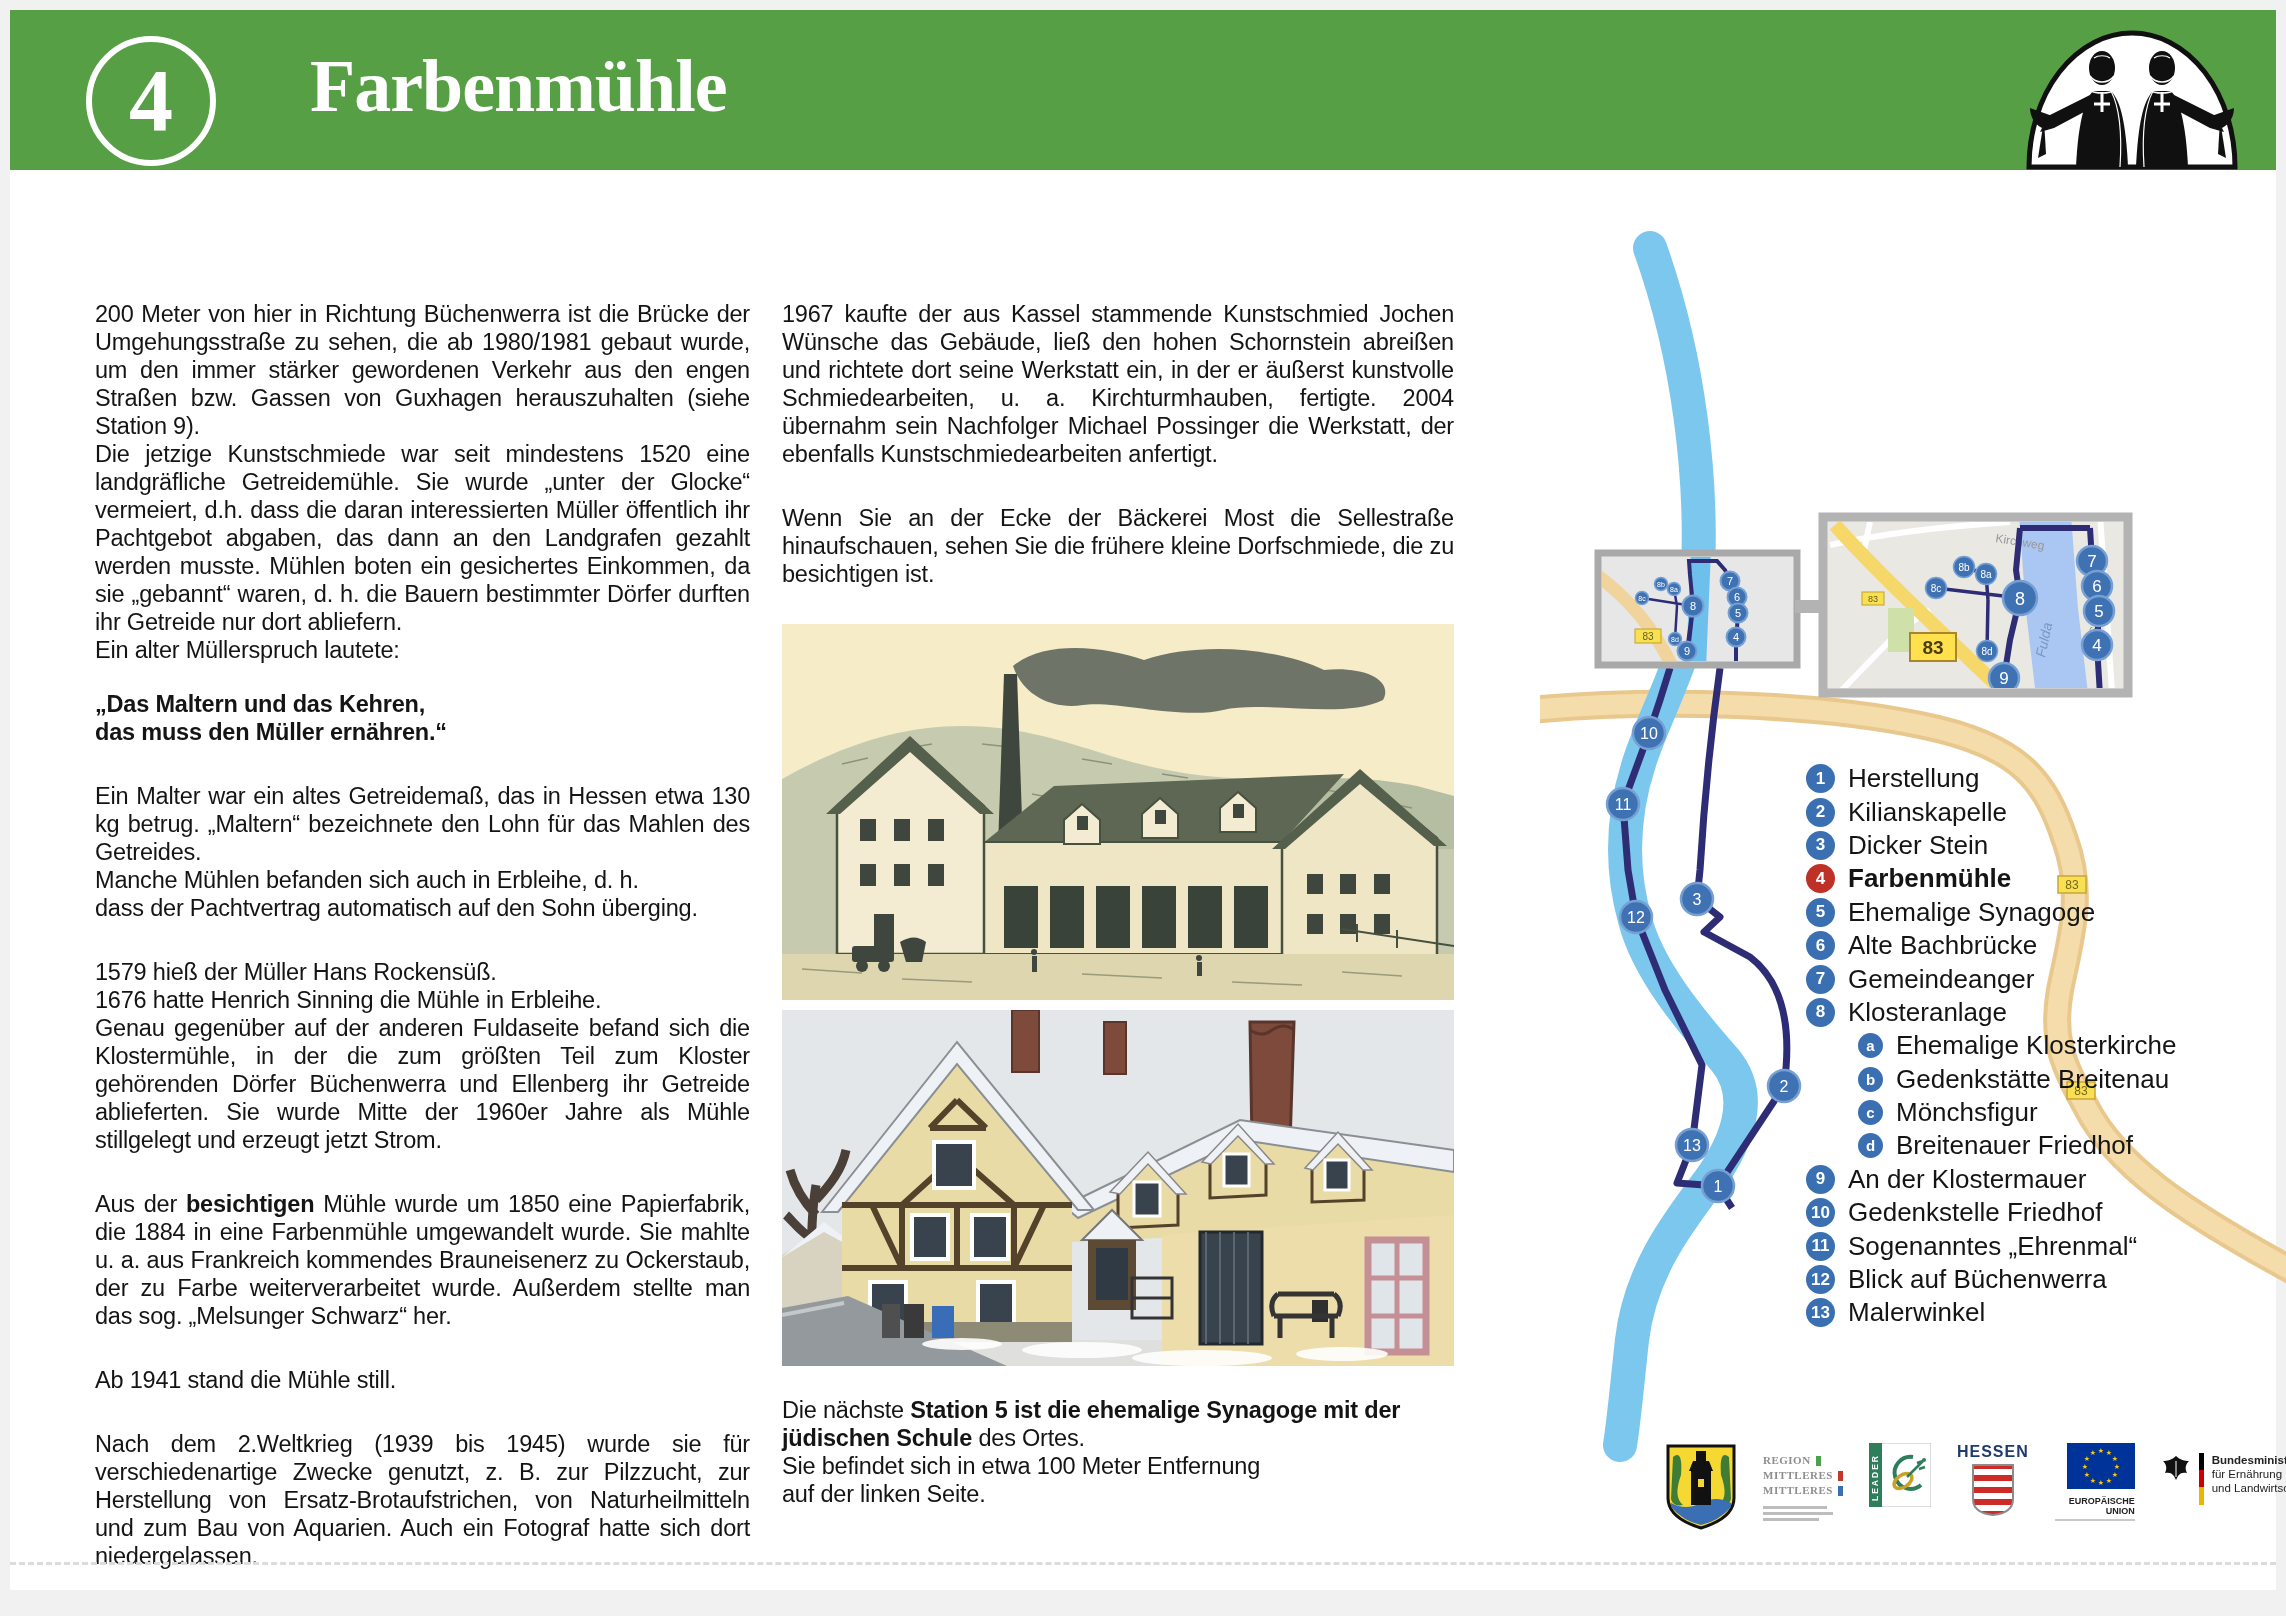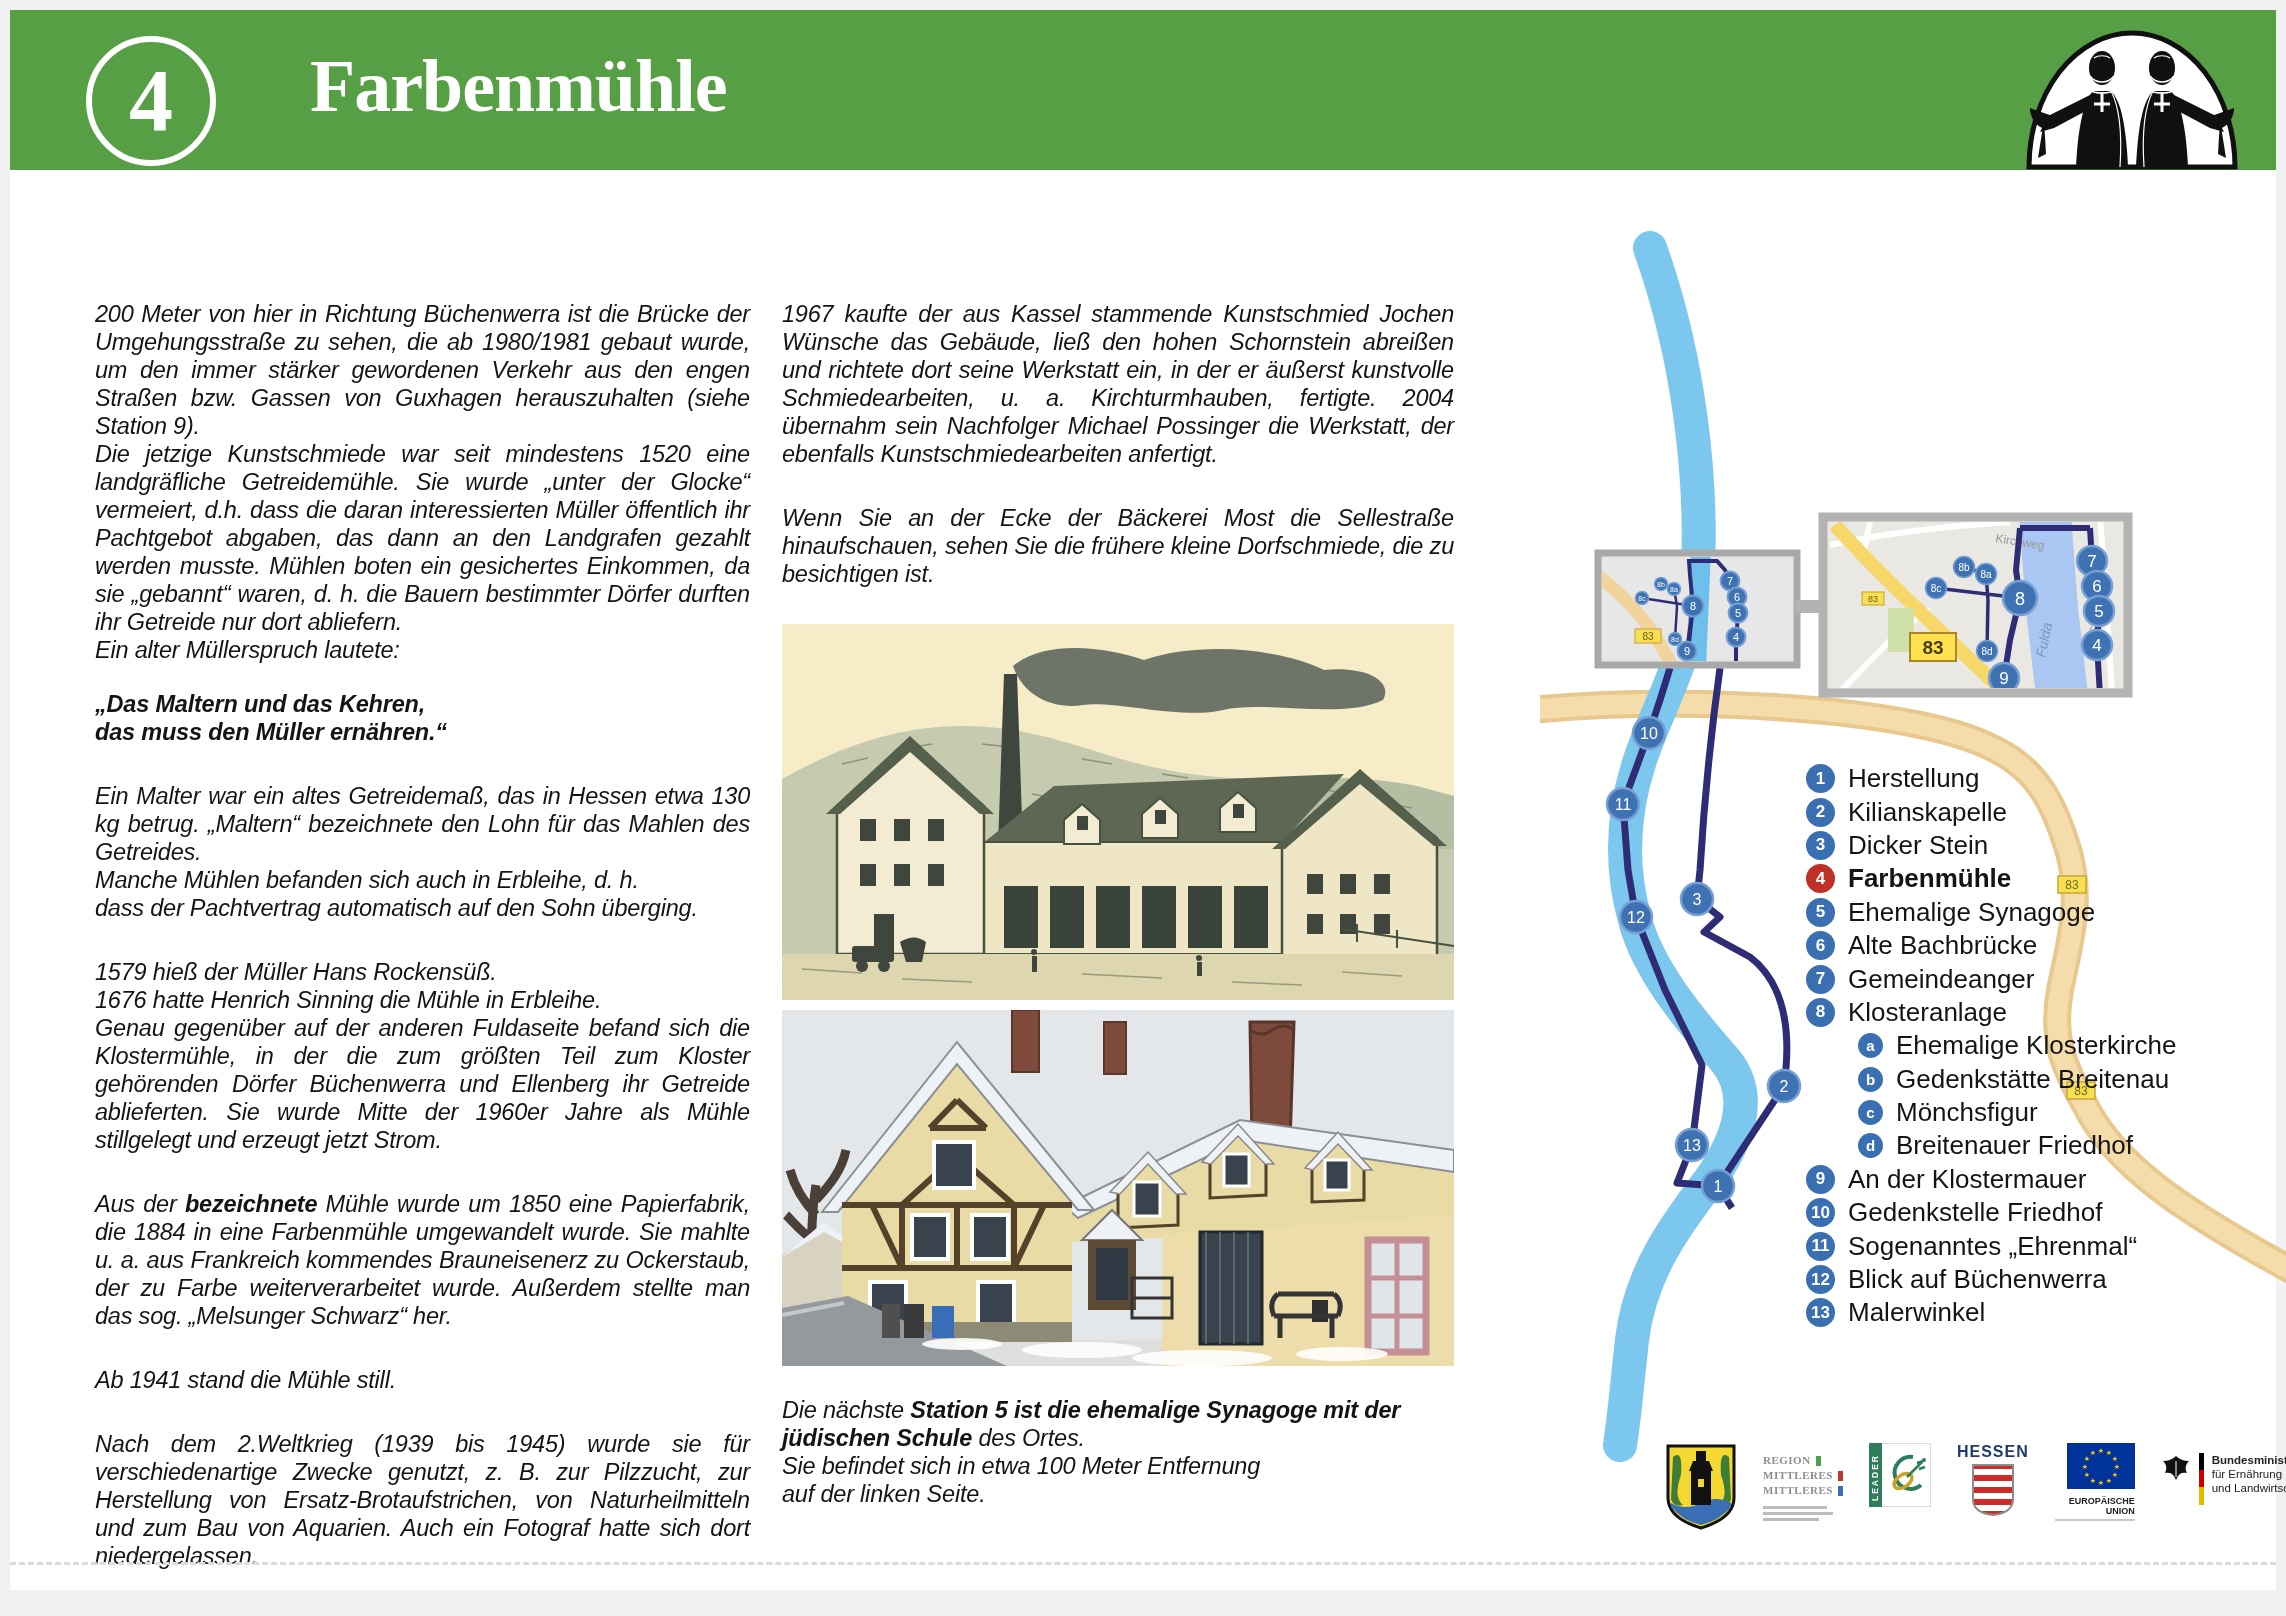--- a/index.html
+++ b/index.html
@@ -20,21 +20,21 @@
   }
   .page-title{
     position:absolute;left:300px;top:50%;transform:translateY(-54%);
     color:#fff;font-family:"Liberation Serif",serif;font-weight:bold;font-size:74px;letter-spacing:-1px;
   }
   .monk-logo{position:absolute;right:36px;bottom:0;}
   
   .col{position:absolute;top:300px;}
   .col-left{left:95px;width:655px;}
   .col-mid{left:782px;width:672px;}
-  .col p{margin:0;font-size:23.5px;line-height:28px;letter-spacing:-0.2px;text-align:justify;font-style:italic;}
+  .col p{margin:0;font-size:23.5px;line-height:28px;letter-spacing:-0.2px;text-align:justify;}
   .col p.lines{text-align:left;}
   .quote{font-weight:bold;text-align:left !important;}
   .sp{height:36px;}
   .sp-s{height:26px;}
   b{font-weight:bold;}
   .img-fig{display:block;margin:0;}
   
   .legend{position:absolute;left:1806px;top:762px;z-index:6;}
   .legend-row{display:flex;align-items:center;height:33.4px;font-size:26px;white-space:nowrap;}
   .lnum{
@@ -104,21 +104,21 @@
     <span>dass der Pachtvertrag automatisch auf den Sohn überging.</span>
   </p>
   <div class="sp"></div>
   <p class="lines">
     <span>1579 hieß der Müller Hans Rockensüß.</span><br>
     <span>1676 hatte Henrich Sinning die Mühle in Erbleihe.</span>
   </p>
   <p>Genau gegenüber auf der anderen Fuldaseite befand sich die Klostermühle, in der die zum größten Teil zum Kloster gehörenden Dörfer Büchenwerra und Ellenberg ihr Getreide ablieferten. Sie wurde Mitte der 1960er Jahre als Mühle stillgelegt und erzeugt jetzt Strom.</p>
   <div class="sp"></div>
   <p>
-    <span>Aus der </span><b>bezeichnete</b><span> Mühle wurde um 1850 eine Papierfabrik, die 1884 in eine Farbenmühle umgewandelt wurde. Sie mahlte u. a. aus Frankreich kommendes Brauneisenerz zu Ockerstaub, der zu Farbe weiterverarbeitet wurde. Außerdem stellte man das sog. „Melsunger Schwarz“ her.</span>
+    <span>Aus der </span><b>besichtigen</b><span> Mühle wurde um 1850 eine Papierfabrik, die 1884 in eine Farbenmühle umgewandelt wurde. Sie mahlte u. a. aus Frankreich kommendes Brauneisenerz zu Ockerstaub, der zu Farbe weiterverarbeitet wurde. Außerdem stellte man das sog. „Melsunger Schwarz“ her.</span>
   </p>
   <div class="sp"></div>
   <p class="lines">Ab 1941 stand die Mühle still.</p>
   <div class="sp"></div>
   <p>Nach dem 2.Weltkrieg (1939 bis 1945) wurde sie für verschiedenartige Zwecke genutzt, z. B. zur Pilzzucht, zur Herstellung von Ersatz-Brotaufstrichen, von Naturheilmitteln und zum Bau von Aquarien. Auch ein Fotograf hatte sich dort niedergelassen.</p>
 </div>
 
 <div class="col col-mid">
   <p>1967 kaufte der aus Kassel stammende Kunstschmied Jochen Wünsche das Gebäude, ließ den hohen Schornstein abreißen und richtete dort seine Werkstatt ein, in der er äußerst kunstvolle Schmiedearbeiten, u. a. Kirchturmhauben, fertigte. 2004 übernahm sein Nachfolger Michael Possinger die Werkstatt, der ebenfalls Kunstschmiedearbeiten anfertigt.</p>
   <div class="sp"></div>

